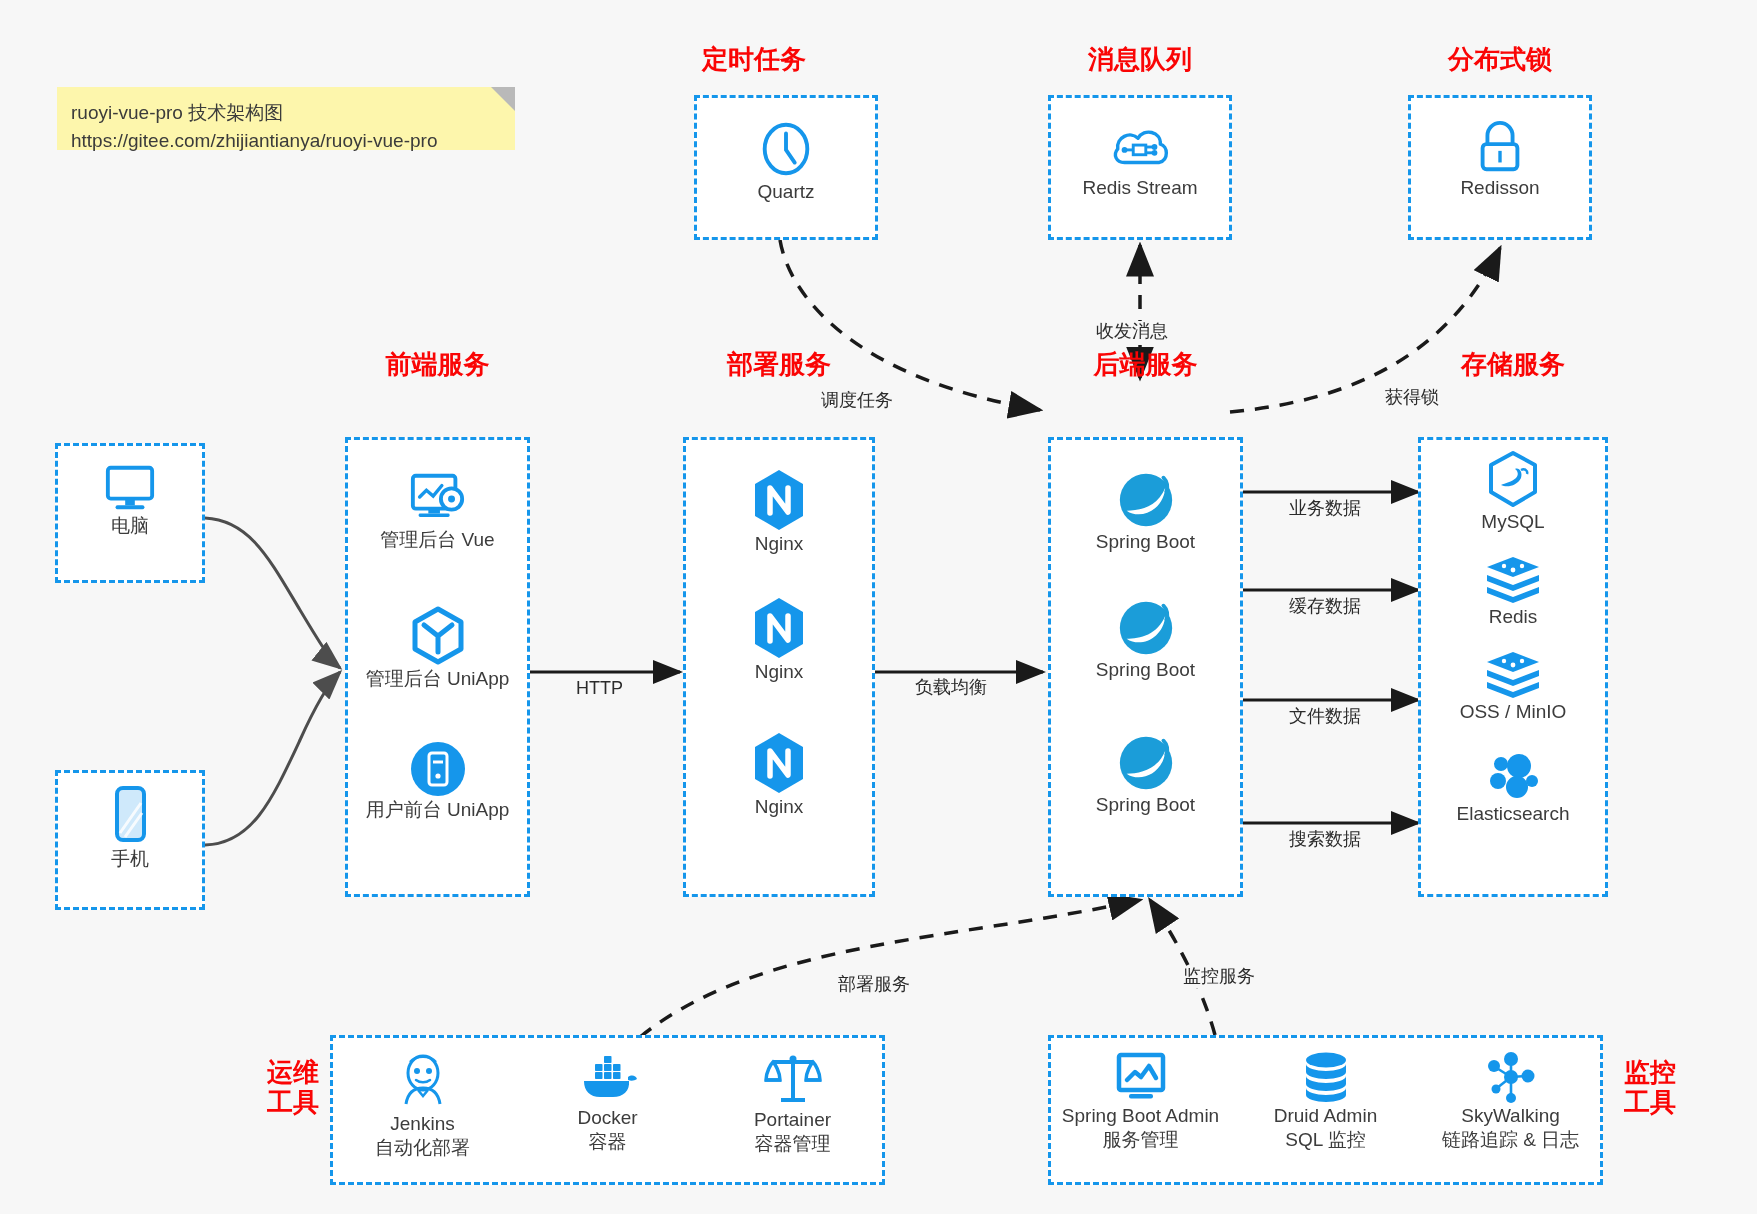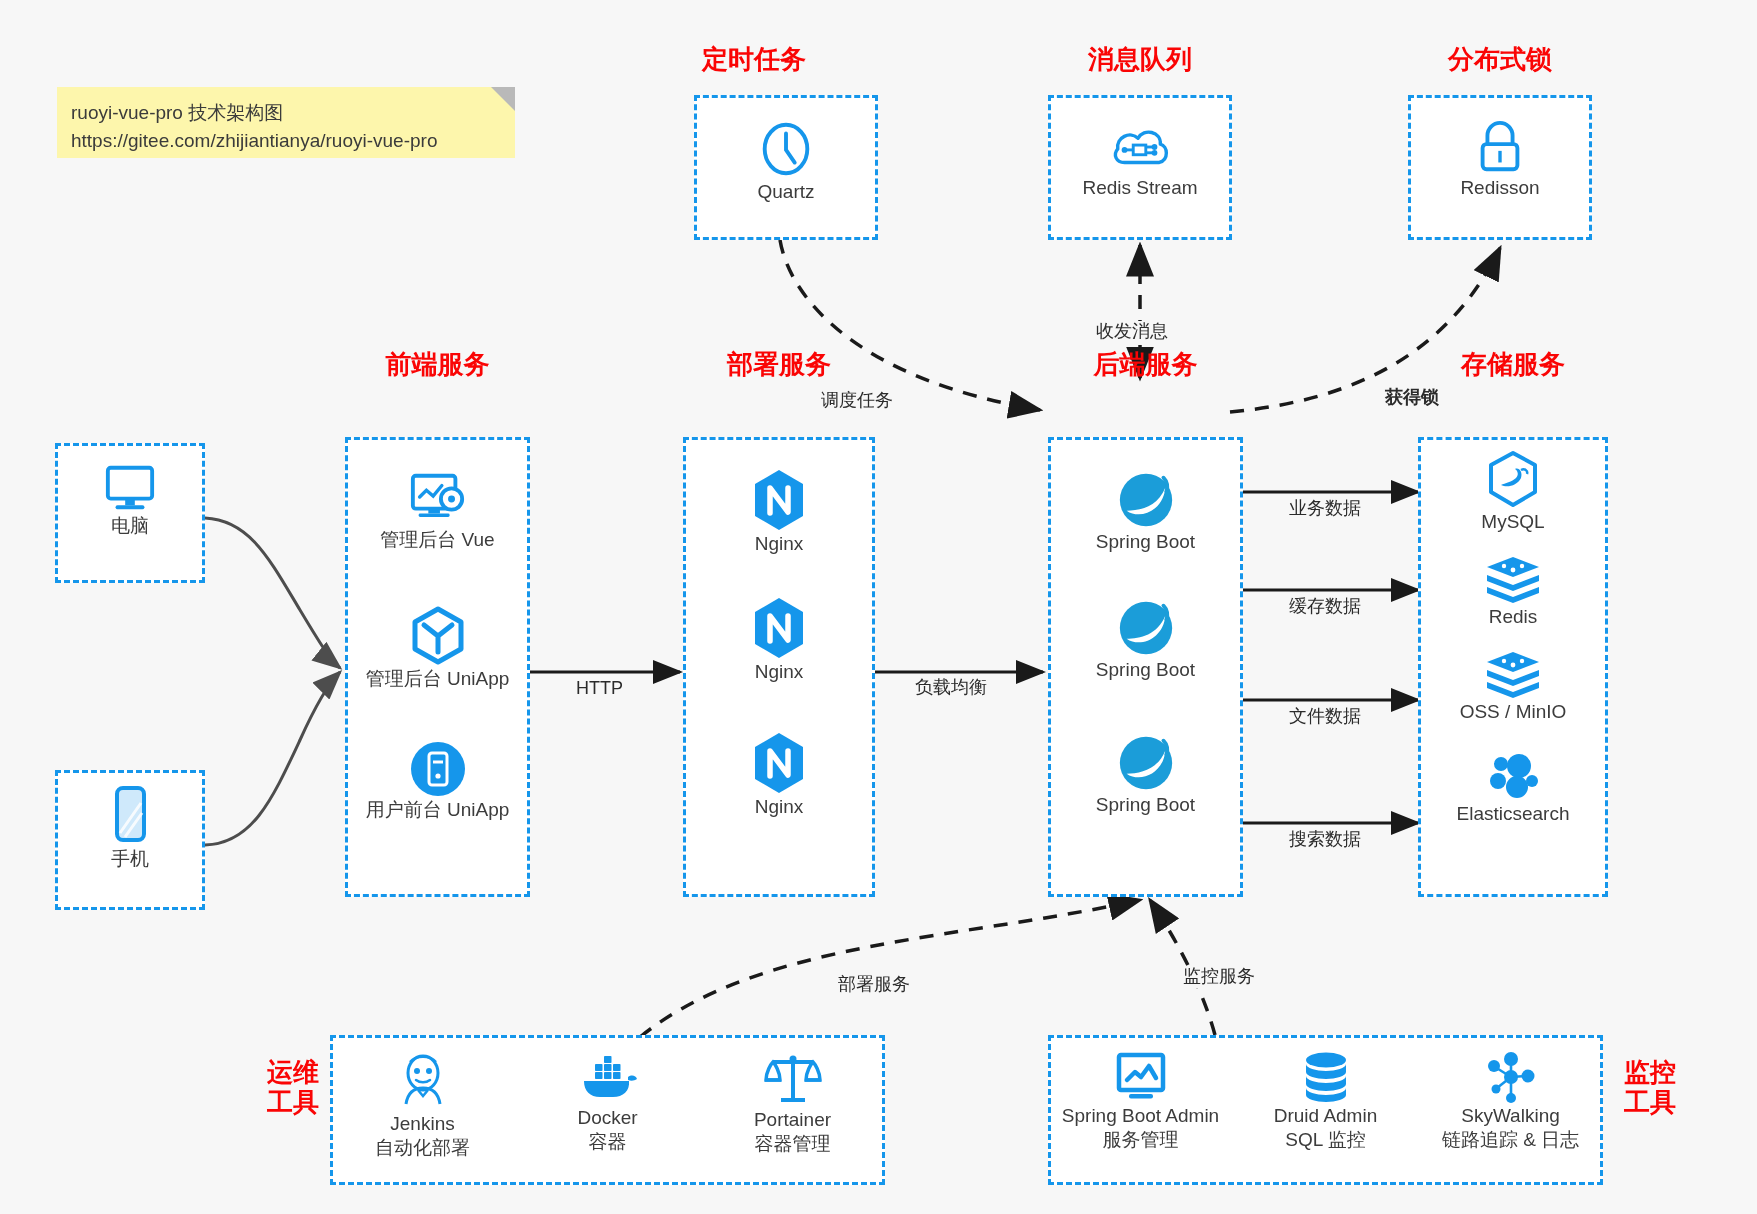--- a/index.html
+++ b/index.html
@@ -23,21 +23,21 @@
     width: 1757px;
     height: 1214px;
     pointer-events: none;
   }
   
   .note {
     position: absolute;
     left: 57px;
     top: 87px;
     width: 458px;
-    height: 71px;
+    height: 63px;
     background: #fdf6ac;
     box-sizing: border-box;
     padding: 12px 14px 0 14px;
     font-size: 19px;
     color: #3b3b3b;
     line-height: 1.45;
   }
   .note .fold {
     position: absolute;
     right: 0;
@@ -426,21 +426,21 @@
         <circle cx="14" cy="39" r="4.5"></circle>
         <circle cx="29" cy="48" r="5"></circle>
       </g>
     </svg>
     <div class="cap">SkyWalking</div>
     <div class="cap2">链路追踪 &amp; 日志</div>
   </div>
 
   <div class="edge-label" style="left:818px; top:366px;">调度任务</div>
   <div class="edge-label" style="left:1093px; top:297px;">收发消息</div>
-  <div class="edge-label" style="left:1382px; top:363px;font-weight:bold;">获得锁</div>
+  <div class="edge-label" style="left:1382px; top:363px;">获得锁</div>
 
   <div class="edge-label" style="left:573px; top:654px;">HTTP</div>
   <div class="edge-label" style="left:912px; top:653px;">负载均衡</div>
 
   <div class="edge-label" style="left:1286px; top:474px;">业务数据</div>
   <div class="edge-label" style="left:1286px; top:572px;">缓存数据</div>
   <div class="edge-label" style="left:1286px; top:682px;">文件数据</div>
   <div class="edge-label" style="left:1286px; top:805px;">搜索数据</div>
 
   <div class="edge-label" style="left:835px; top:950px;">部署服务</div>

